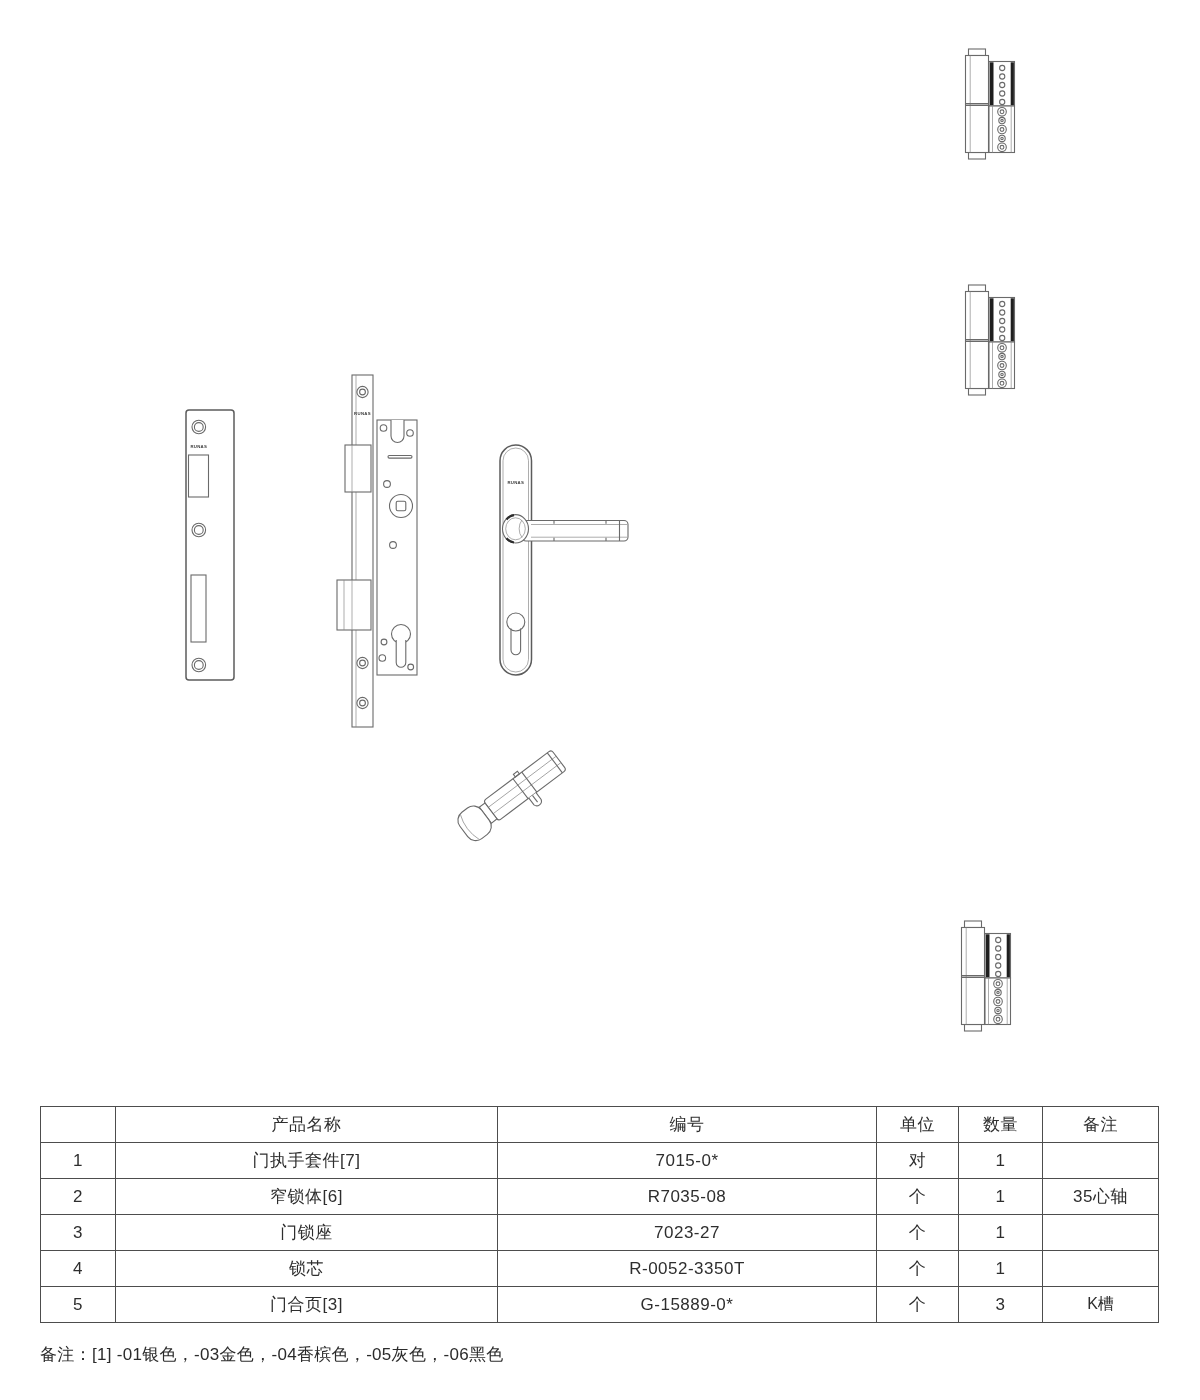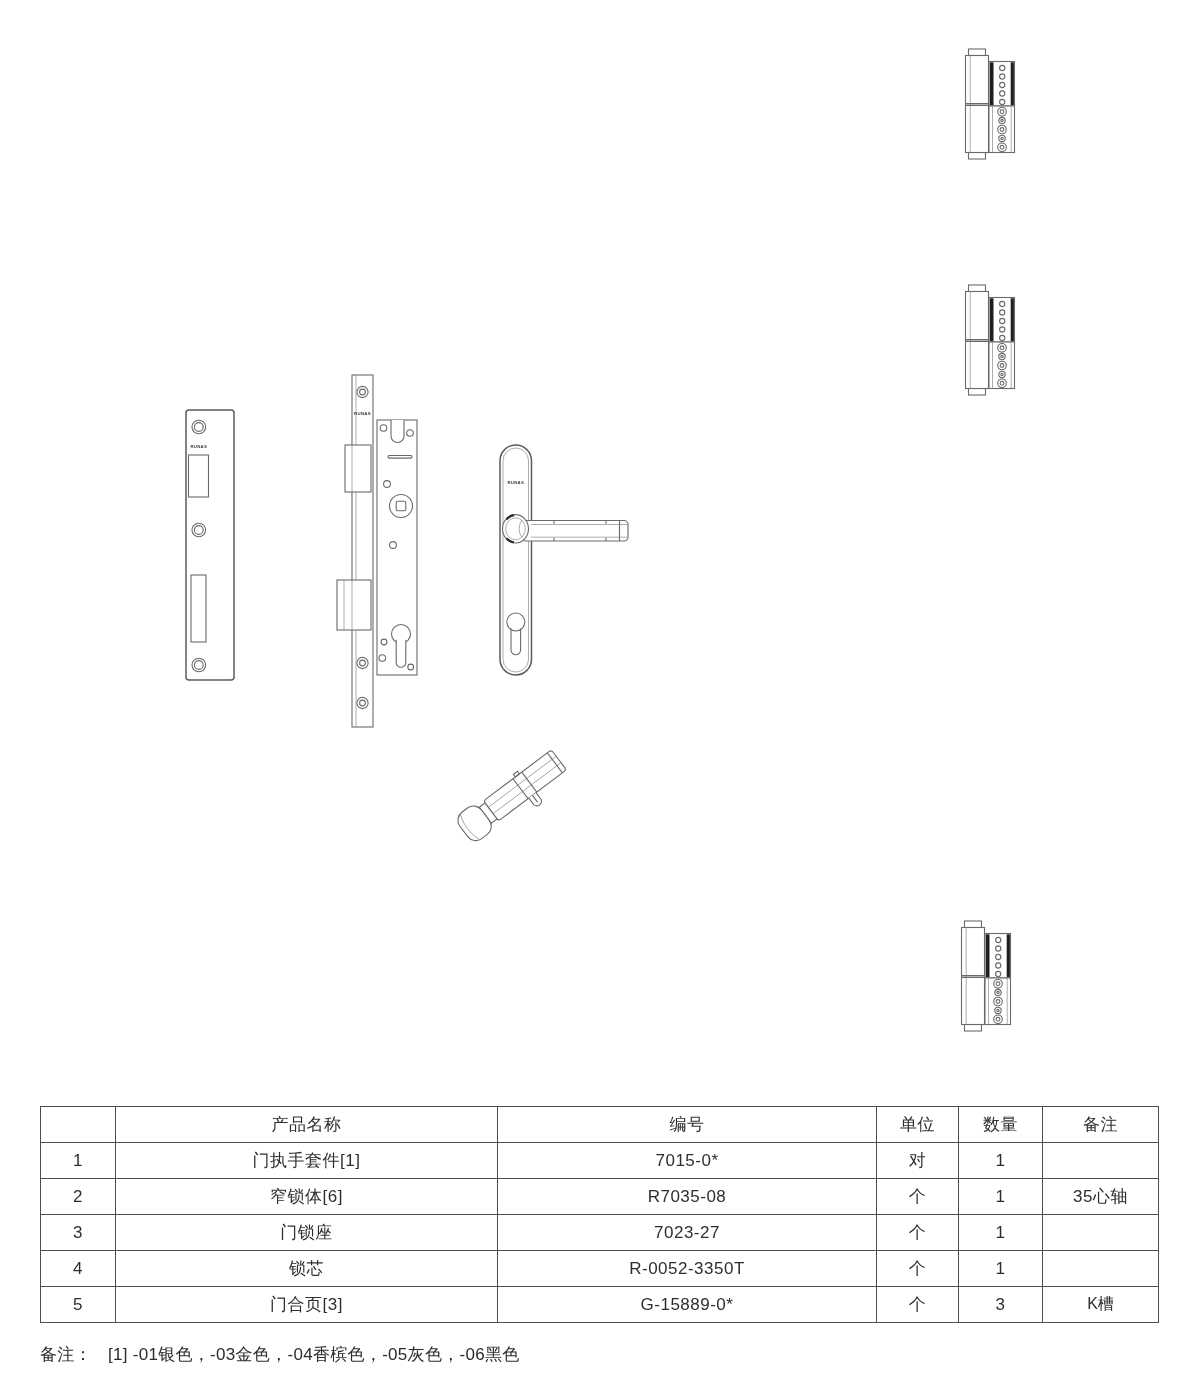--- a/index.html
+++ b/index.html
@@ -28,21 +28,21 @@
     overflow:hidden;white-space:nowrap;
   }
   table.parts{border:1px solid #4d4d4d;}
   table.parts td.small{font-size:16px;letter-spacing:0;}
   
   .notes{
     position:absolute;left:40px;top:1342px;width:760px;
     display:flex;align-items:flex-start;
     font-size:17px;color:#2b2b2b;line-height:26px;letter-spacing:.3px;
   }
-  .notes .lbl{flex:0 0 auto;margin-right:16px;}
+  .notes .lbl{flex:0 0 auto;margin-right:0;}
   .notes .lines{display:flex;flex-direction:row;}
 </style>
 </head>
 <body>
 
 <div class="page">
 
   <div class="fig" style="left:961px;top:48px;width:56px;height:112px;">
     <svg width="56" height="112" viewBox="0 0 56 112">
       <g class="hinge-g">
@@ -258,21 +258,21 @@
           <th>产品名称</th>
           <th>编号</th>
           <th>单位</th>
           <th>数量</th>
           <th>备注</th>
         </tr>
       </thead>
     <tbody>
         <tr>
           <td>1</td>
-          <td>门执手套件[1]</td>
+          <td>门执手套件[7]</td>
           <td>7015-0*</td>
           <td>对</td>
           <td>1</td>
           <td></td>
         </tr>
         <tr>
           <td>2</td>
           <td>窄锁体[6]</td>
           <td>R7035-08</td>
           <td>个</td>

